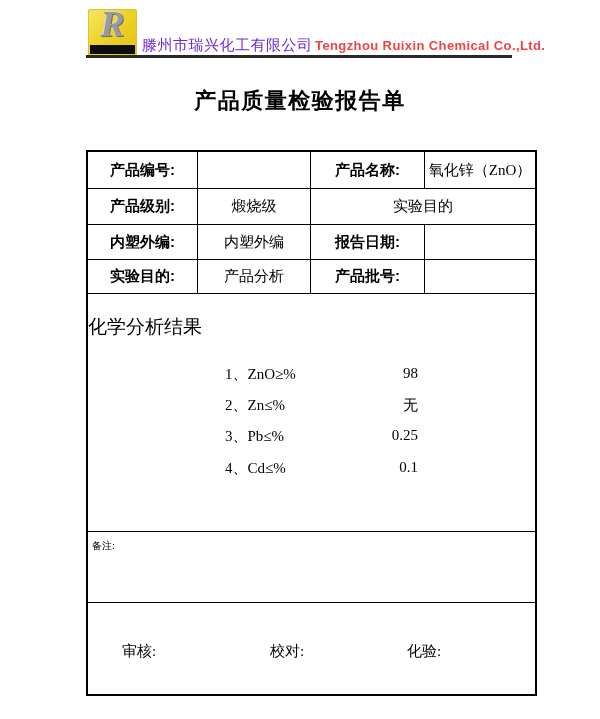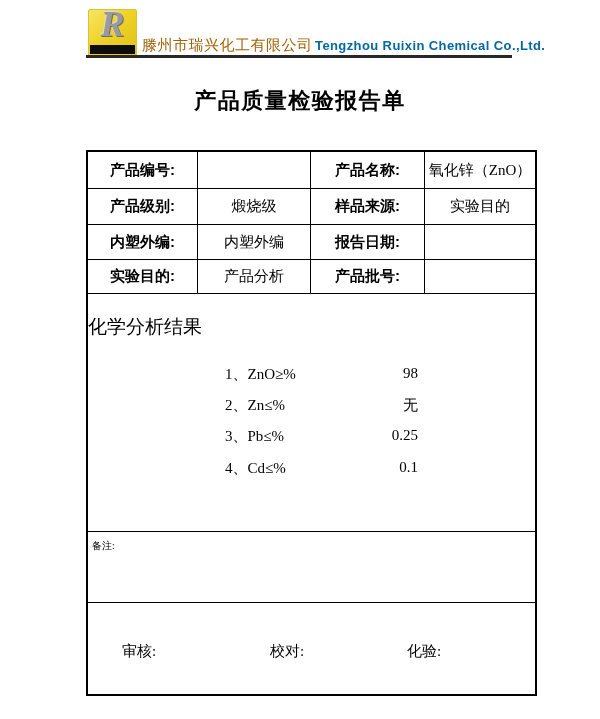--- a/index.html
+++ b/index.html
@@ -23,26 +23,26 @@
     position:absolute;left:2px;right:2px;bottom:3px;height:9px;
     background:#0d0d0d;text-align:center;overflow:hidden;
   }
   .logo-brand{
     display:inline-block;font-family:"Liberation Sans",sans-serif;
     font-weight:bold;font-size:8px;line-height:9px;letter-spacing:2px;
     color:#ffffff;transform:scale(0.68);transform-origin:50% 45%;
   }
   .company-cn{
     position:absolute;left:142px;top:36px;font-size:15px;
-    letter-spacing:0.5px;color:#a16207;white-space:nowrap;
+    letter-spacing:0.5px;color:#6d28d9;white-space:nowrap;
   }
   .company-en{
     position:absolute;left:315px;top:38px;white-space:nowrap;
     font-family:"Liberation Sans",sans-serif;font-weight:bold;
-    font-size:13px;letter-spacing:0.4px;color:#0369a1;
+    font-size:13px;letter-spacing:0.4px;color:#ef4444;
   }
   .header-rule{
     position:absolute;left:86px;top:55px;width:426px;height:3px;background:#282828;
   }
   
   .doc-title{
     position:absolute;left:0;top:86px;width:600px;margin:0;text-align:center;
     font-family:"Liberation Sans",sans-serif;font-weight:bold;
     font-size:22px;letter-spacing:1.5px;color:#000;
   }
@@ -97,21 +97,20 @@
     <div class="t-row r0">
       <div class="cell c0 label">产品编号:</div>
       <div class="cell c1 value"></div>
       <div class="cell c2 label">产品名称:</div>
       <div class="cell c3 value">氧化锌（ZnO）</div>
     </div>
 
     <div class="t-row r1">
       <div class="cell c0 label">产品级别:</div>
       <div class="cell c1 value">煅烧级</div>
-      <div class="cell c2 label">样品来源:</div>
       <div class="cell c3 value">实验目的</div>
     </div>
 
     <div class="t-row r2">
       <div class="cell c0 label">内塑外编:</div>
       <div class="cell c1 value">内塑外编</div>
       <div class="cell c2 label">报告日期:</div>
       <div class="cell c3 value"></div>
     </div>
 

